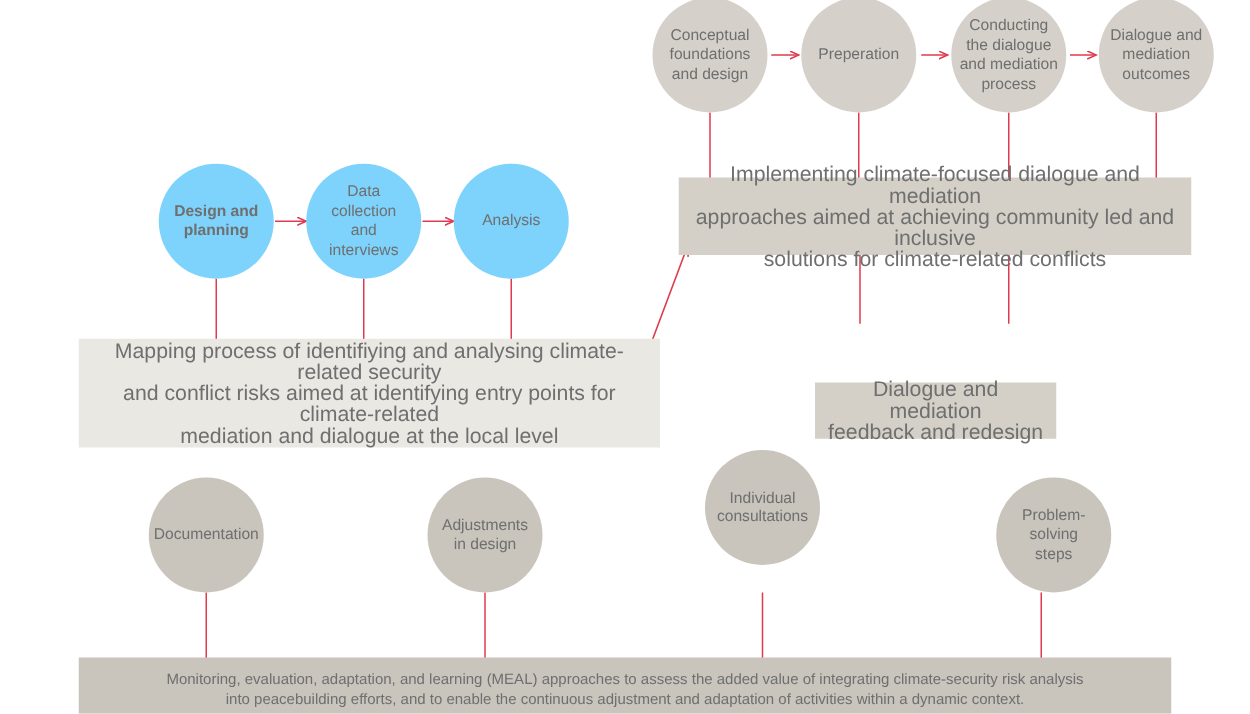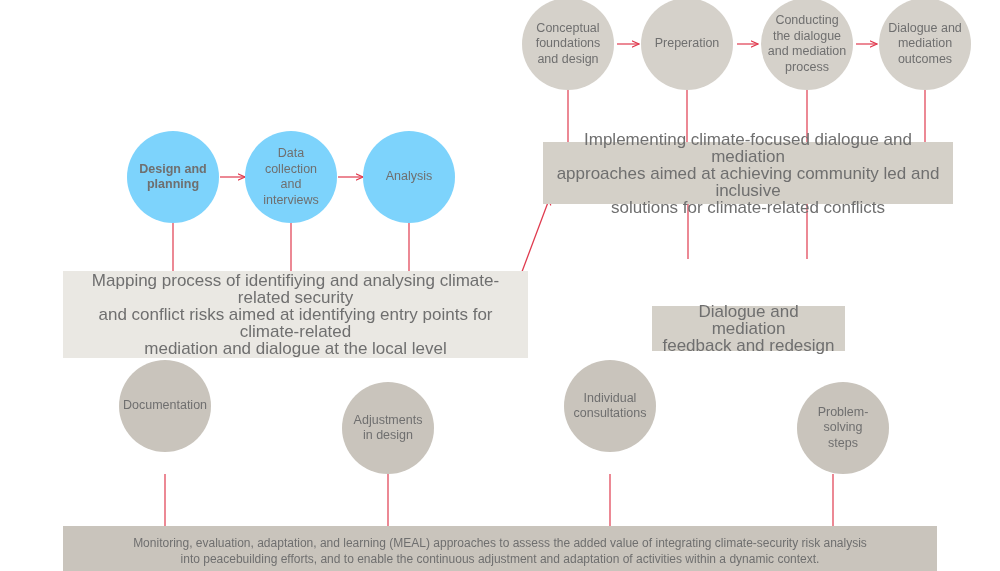--- a/index.html
+++ b/index.html
@@ -174,21 +174,21 @@
     <div class="panel-text">Implementing climate-focused dialogue and mediation
 approaches aimed at achieving community led and inclusive
 solutions for climate-related conflicts</div>
   </div>
 
   <div class="panel panel-mid" style="left:652px; top:258px; width:193px; height:45px;margin-top:48px;">
     <div class="panel-text">Dialogue and mediation
 feedback and redesign</div>
   </div>
 
-  <div class="node-circle circle-dark" style="left:119px; top:360px; width:92px; height:92px;">
+  <div class="node-circle circle-dark" style="left:119px; top:382px; width:92px; height:92px;">
     <div>
       <span>Documentation</span>
     </div>
   </div>
 
   <div class="node-circle circle-dark" style="left:342px; top:382px; width:92px; height:92px;">
     <div>
       <span>Adjustments</span>
       <span>in design</span>
     </div>

